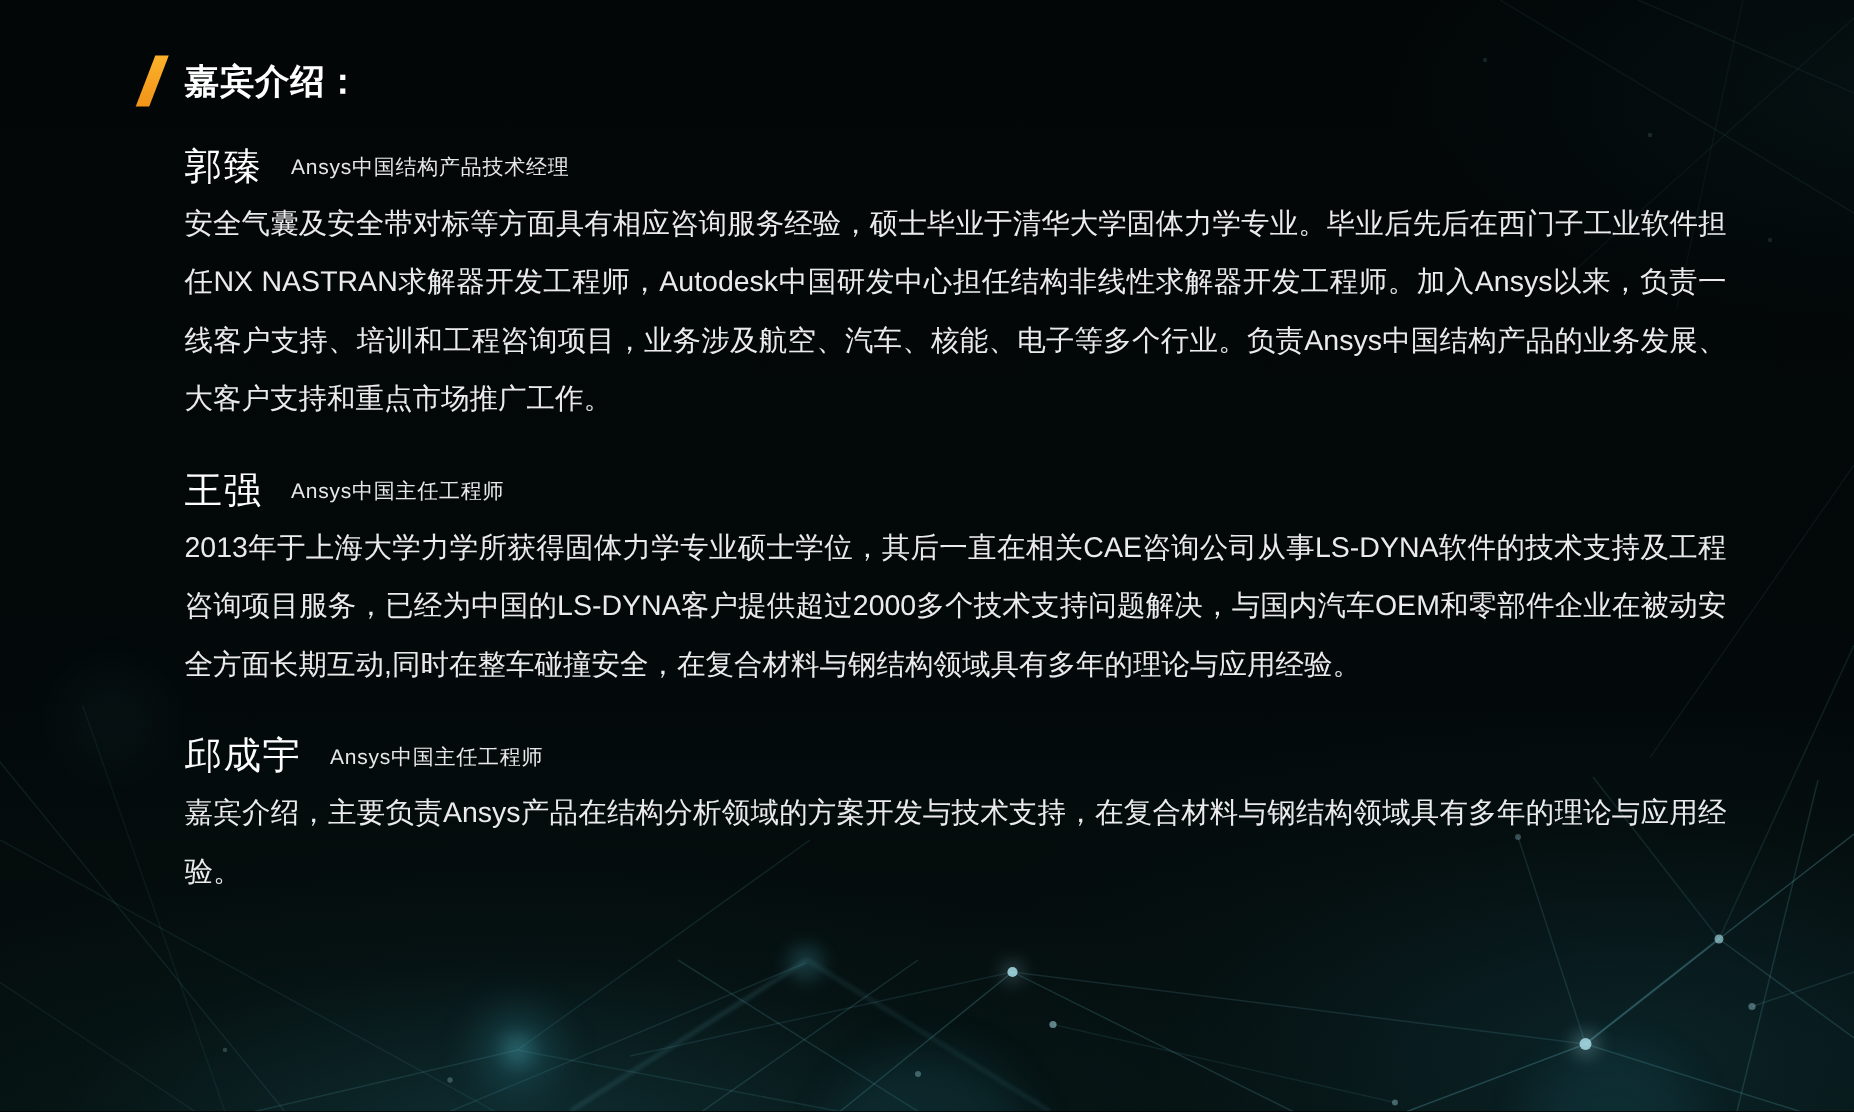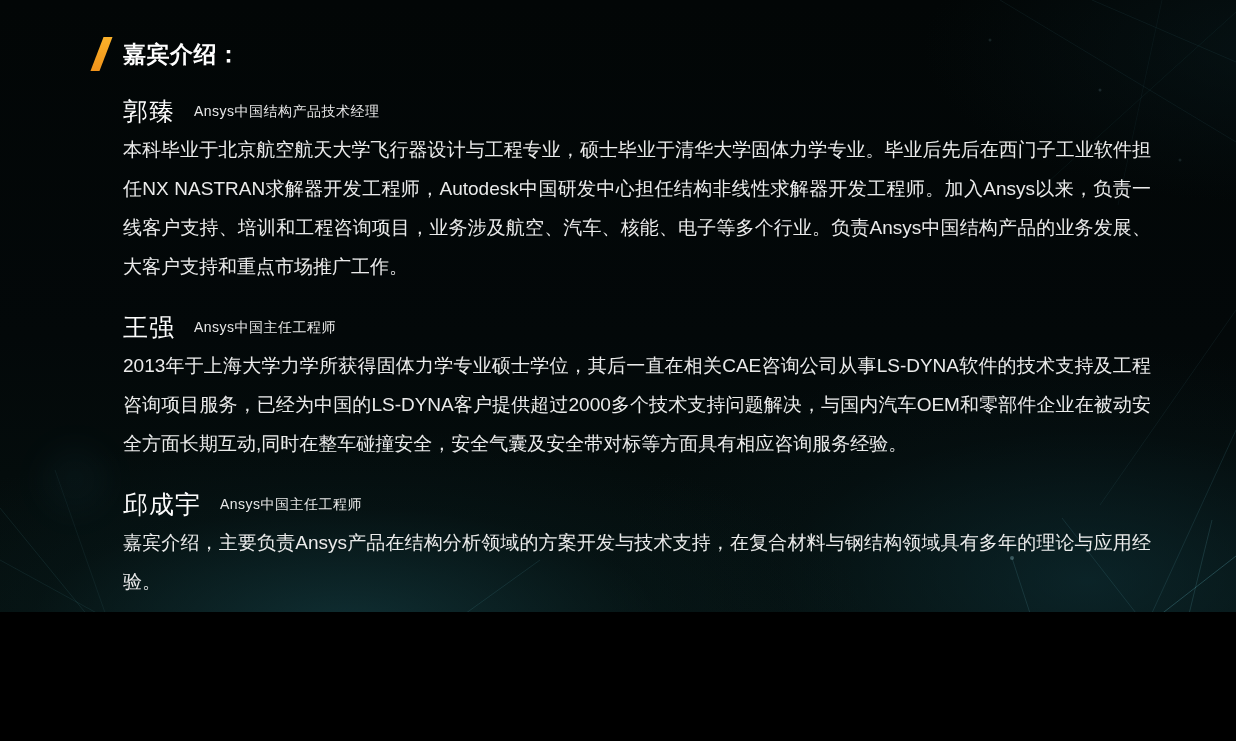--- a/index.html
+++ b/index.html
@@ -4,21 +4,21 @@
 <style>
   * { margin: 0; padding: 0; box-sizing: border-box; }
   html, body { background: #000; }
   body {
     font-family: "Liberation Sans", "DejaVu Sans", sans-serif;
     -webkit-font-smoothing: antialiased;
   }
   .stage {
     position: relative;
     width: 1236px;
-    height: 612px;
+    height: 741px;
     overflow: hidden;
     background:
       radial-gradient(ellipse 700px 260px at 28% 102%, rgba(24,70,78,0.55) 0%, rgba(10,32,36,0.25) 45%, rgba(0,0,0,0) 75%),
       radial-gradient(ellipse 620px 300px at 88% 95%, rgba(16,52,60,0.55) 0%, rgba(8,26,30,0.22) 50%, rgba(0,0,0,0) 78%),
       radial-gradient(ellipse 500px 220px at 103% 8%, rgba(10,30,34,0.45) 0%, rgba(0,0,0,0) 70%),
       linear-gradient(180deg, #020606 0%, #030809 55%, #05100f 100%);
   }
   .plexus {
     position: absolute;
     inset: 0;
@@ -168,29 +168,29 @@
     <div class="header-row">
       <span class="slash"></span>
       <h1 class="page-heading">嘉宾介绍：</h1>
     </div>
 
     <section class="speaker">
       <div class="name-row">
         <span class="speaker-name">郭臻</span>
         <span class="speaker-title">Ansys中国结构产品技术经理</span>
       </div>
-      <p class="speaker-bio">本科毕业于北京航空航天大学飞行器设计与工程专业，硕士毕业于清华大学固体力学专业。毕业后先后在西门子工业软件担任NX NASTRAN求解器开发工程师，Autodesk中国研发中心担任结构非线性求解器开发工程师。加入Ansys以来，负责一线客户支持、培训和工程咨询项目，业务涉及航空、汽车、核能、电子等多个行业。负责Ansys中国结构产品的业务发展、大客户支持和重点市场推广工作。</p>
+      <p class="speaker-bio">安全气囊及安全带对标等方面具有相应咨询服务经验，硕士毕业于清华大学固体力学专业。毕业后先后在西门子工业软件担任NX NASTRAN求解器开发工程师，Autodesk中国研发中心担任结构非线性求解器开发工程师。加入Ansys以来，负责一线客户支持、培训和工程咨询项目，业务涉及航空、汽车、核能、电子等多个行业。负责Ansys中国结构产品的业务发展、大客户支持和重点市场推广工作。</p>
     </section>
 
     <section class="speaker">
       <div class="name-row">
         <span class="speaker-name">王强</span>
         <span class="speaker-title">Ansys中国主任工程师</span>
       </div>
-      <p class="speaker-bio">2013年于上海大学力学所获得固体力学专业硕士学位，其后一直在相关CAE咨询公司从事LS-DYNA软件的技术支持及工程咨询项目服务，已经为中国的LS-DYNA客户提供超过2000多个技术支持问题解决，与国内汽车OEM和零部件企业在被动安全方面长期互动,同时在整车碰撞安全，安全气囊及安全带对标等方面具有相应咨询服务经验。</p>
+      <p class="speaker-bio">2013年于上海大学力学所获得固体力学专业硕士学位，其后一直在相关CAE咨询公司从事LS-DYNA软件的技术支持及工程咨询项目服务，已经为中国的LS-DYNA客户提供超过2000多个技术支持问题解决，与国内汽车OEM和零部件企业在被动安全方面长期互动,同时在整车碰撞安全，在复合材料与钢结构领域具有多年的理论与应用经验。</p>
     </section>
 
     <section class="speaker">
       <div class="name-row">
         <span class="speaker-name">邱成宇</span>
         <span class="speaker-title">Ansys中国主任工程师</span>
       </div>
       <p class="speaker-bio">嘉宾介绍，主要负责Ansys产品在结构分析领域的方案开发与技术支持，在复合材料与钢结构领域具有多年的理论与应用经验。</p>
     </section>
 

